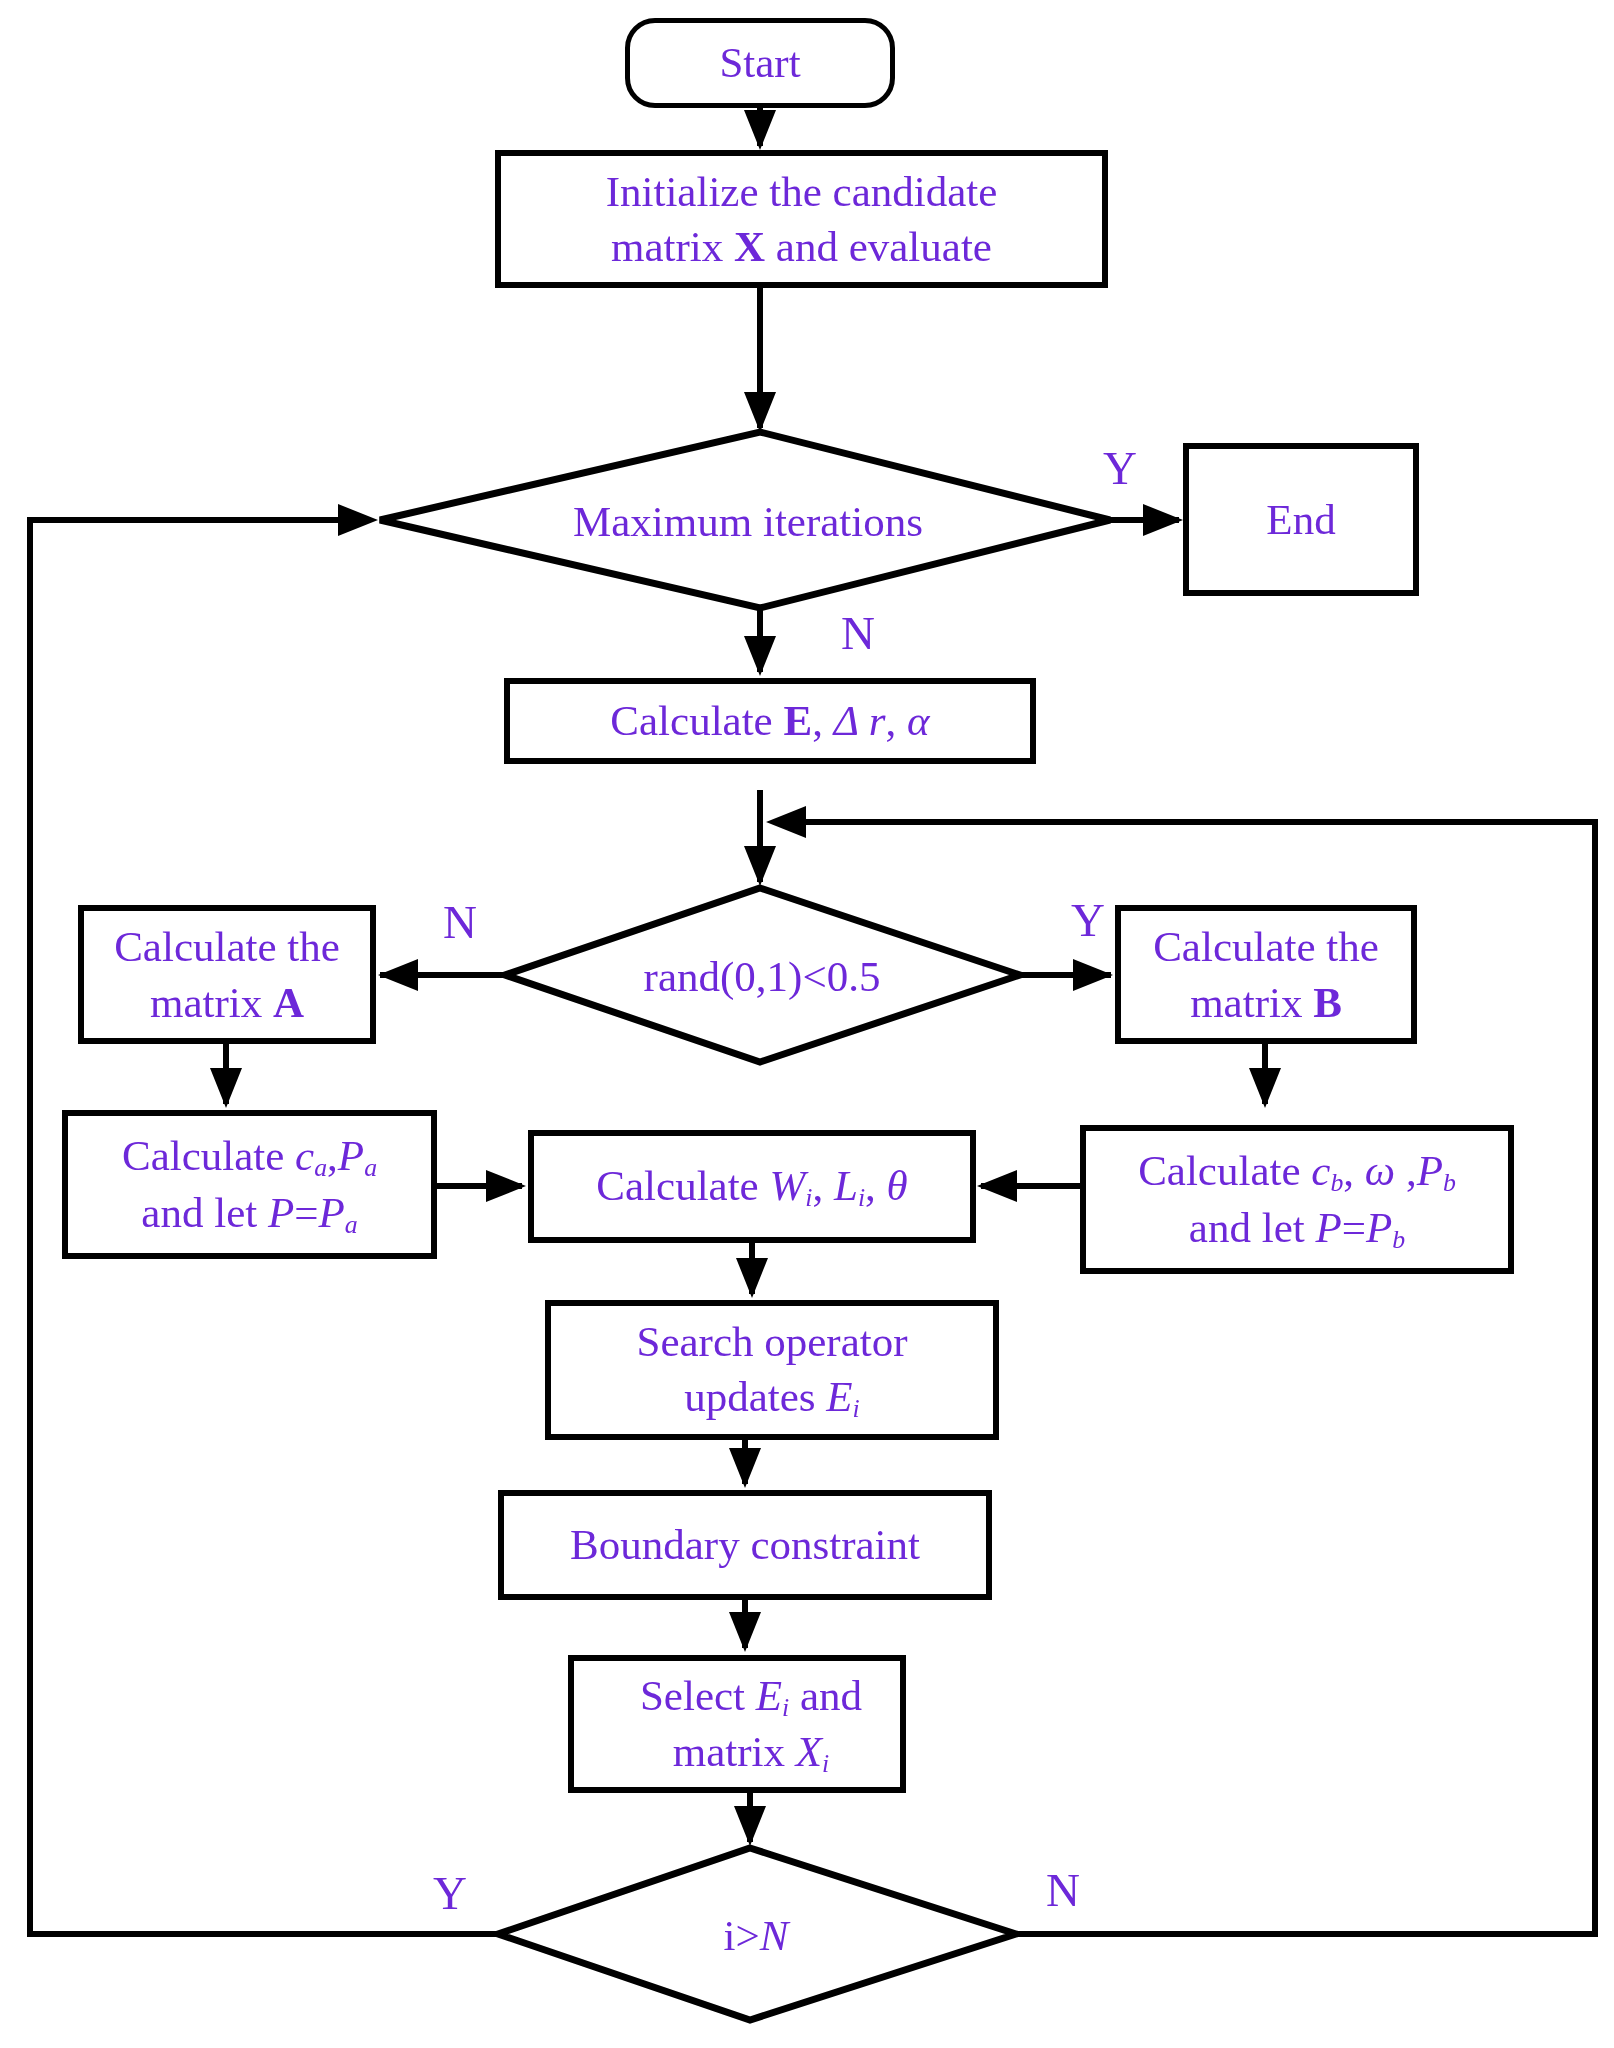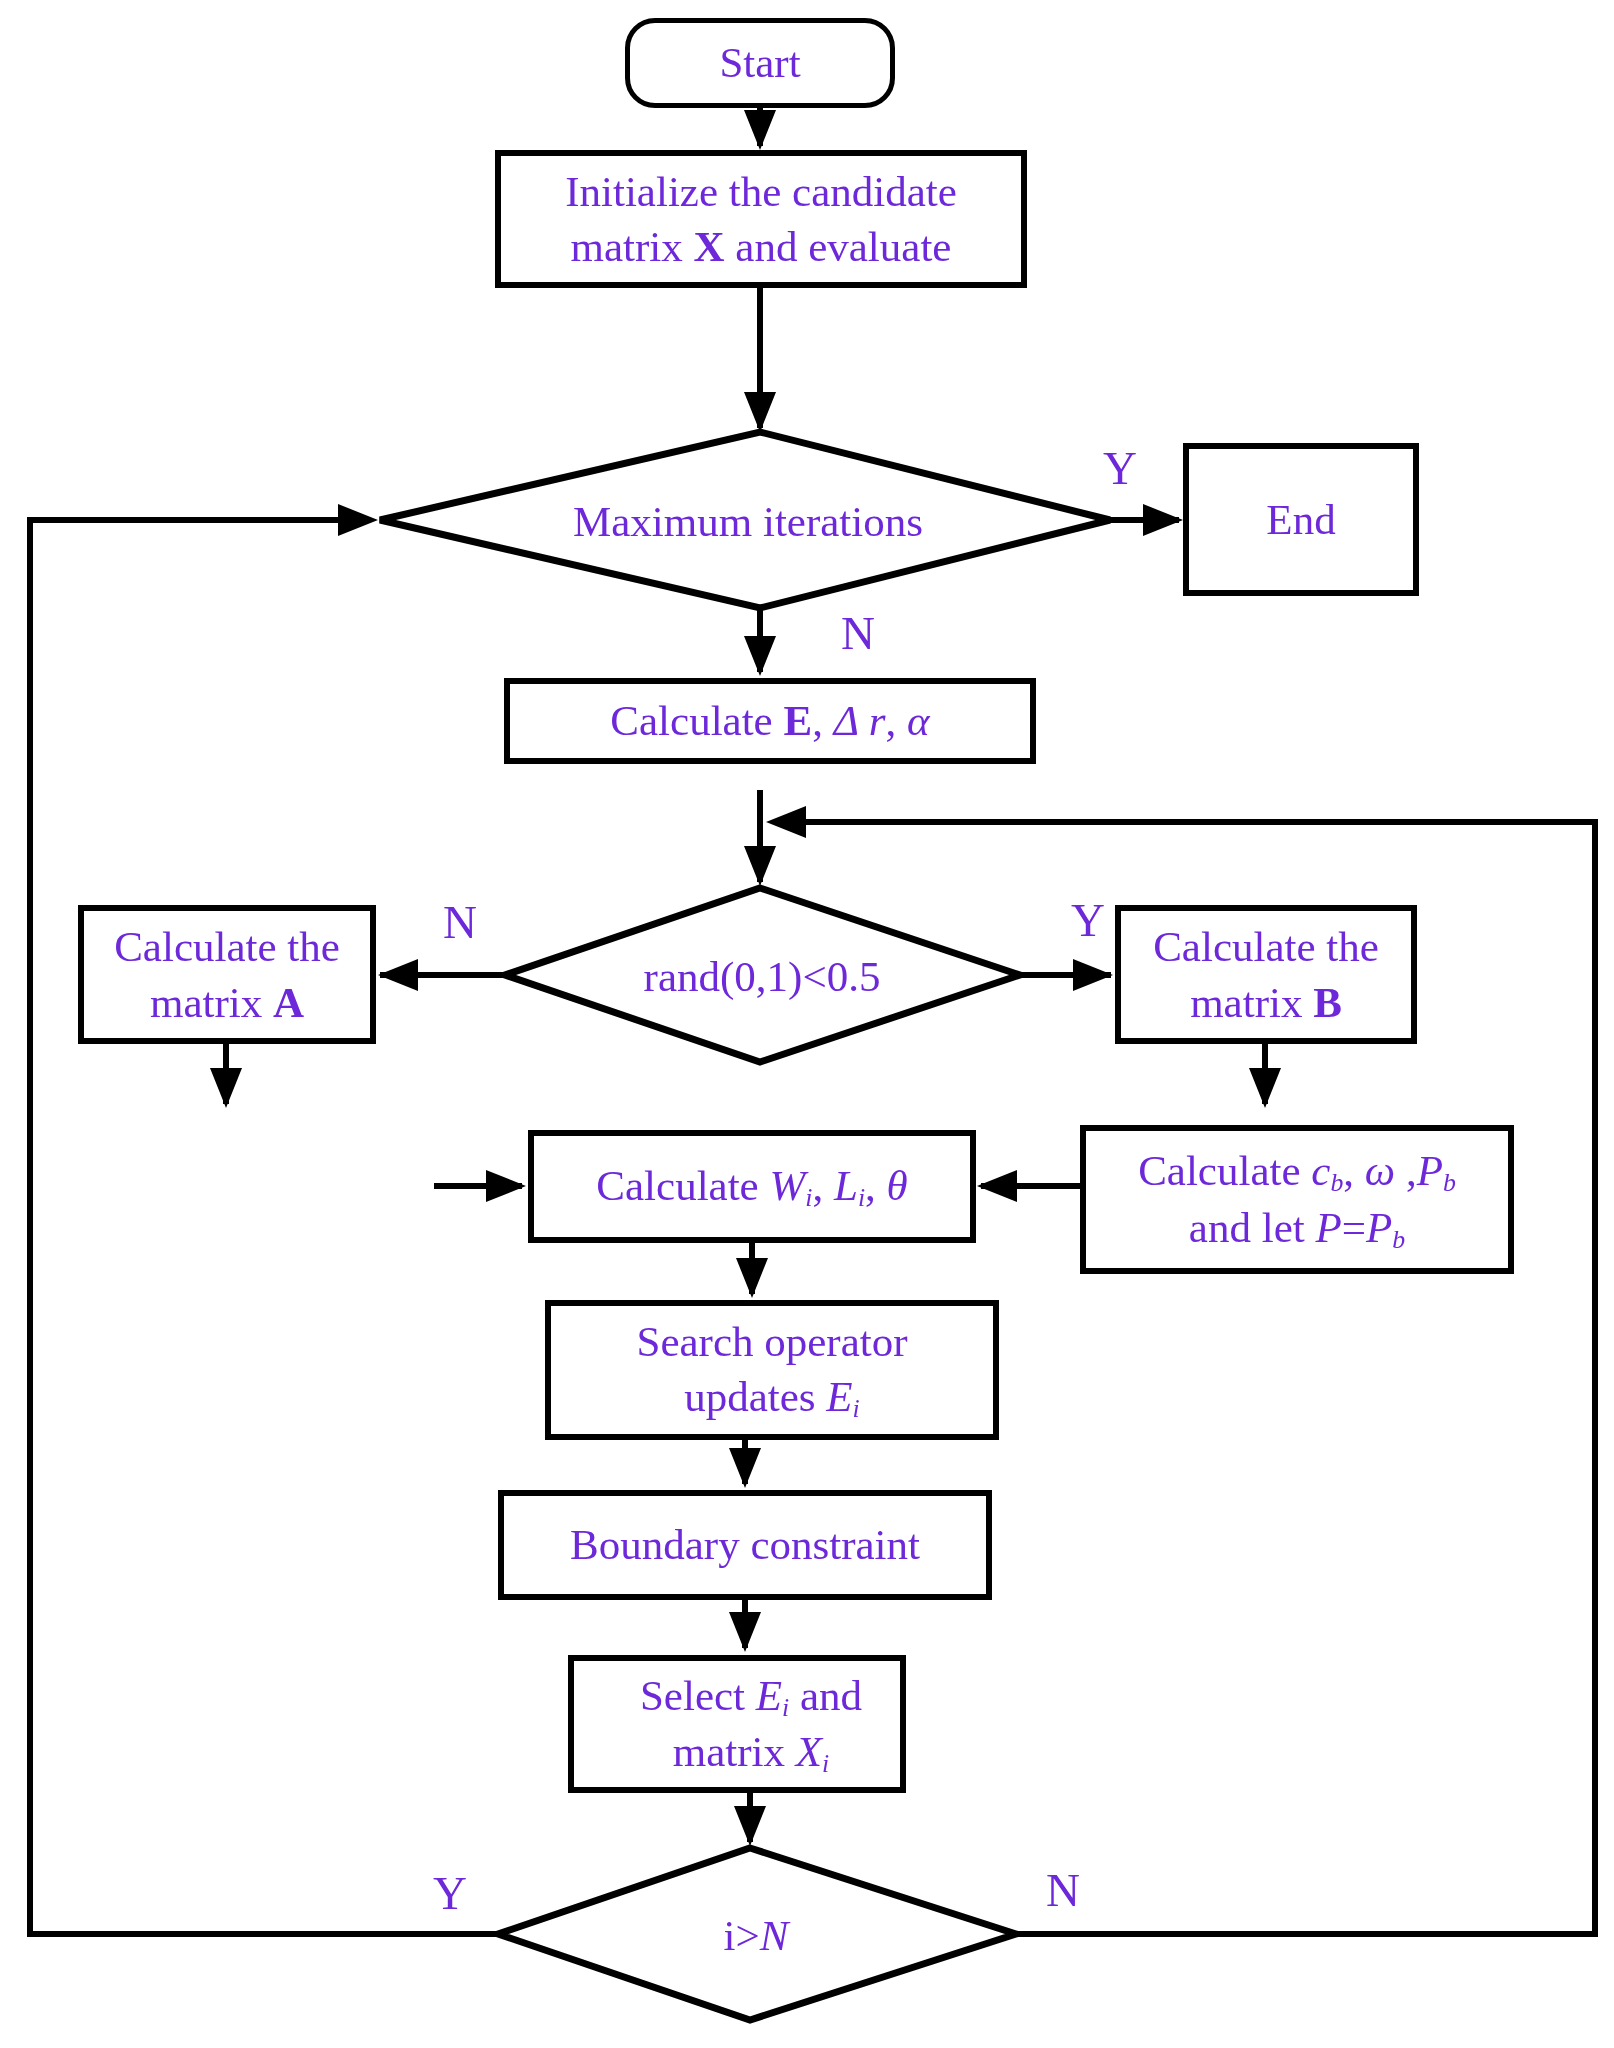--- a/index.html
+++ b/index.html
@@ -84,21 +84,21 @@
 
     <polygon points="760,432 1110,520 760,608 380,520" fill="#fff" stroke="#000" stroke-width="7"></polygon>
     <polygon points="760,888 1020,975 760,1062 505,975" fill="#fff" stroke="#000" stroke-width="7"></polygon>
     <polygon points="750,1848 1016,1934 750,2020 498,1934" fill="#fff" stroke="#000" stroke-width="7"></polygon>
   </svg>
 
   <div class="box rounded" style="left:625px;top:18px;width:270px;height:90px;">
     <span>Start</span>
   </div>
 
-  <div class="box" style="left:495px;top:150px;width:532px;height:138px;text-align:right;">
+  <div class="box" style="left:495px;top:150px;width:613px;height:138px;text-align:right;">
     <span class="ln">Initialize the candidate</span>
     <span class="ln"><span>matrix </span><span class="bd">X</span><span> and evaluate</span></span>
   </div>
 
   <div class="dlabel" style="left:748px;top:521px;">Maximum iterations</div>
 
   <div class="box" style="left:1183px;top:443px;width:236px;height:153px;">
     <span>End</span>
   </div>
 
@@ -111,20 +111,24 @@
   <div class="box" style="left:78px;top:905px;width:298px;height:139px;">
     <span class="ln">Calculate the</span>
     <span class="ln"><span>matrix </span><span class="bd">A</span></span>
   </div>
 
   <div class="box" style="left:1115px;top:905px;width:302px;height:139px;">
     <span class="ln">Calculate the</span>
     <span class="ln"><span>matrix </span><span class="bd">B</span></span>
   </div>
 
+  <div class="box" style="left:62px;top:1110px;width:375px;height:149px;">
+    <span class="ln"><span>Calculate </span><span class="it">c</span><span class="sb">a</span><span>,</span><span class="it">P</span><span class="sb">a</span></span>
+    <span class="ln"><span>and let </span><span class="it">P</span><span>=</span><span class="it">P</span><span class="sb">a</span></span>
+  </div>
 
   <div class="box" style="left:1080px;top:1110px;width:434px;height:149px;margin-top:15px;">
     <span class="ln"><span>Calculate </span><span class="it">c</span><span class="sb">b</span><span>, </span><span class="it">ω</span><span> ,</span><span class="it">P</span><span class="sb">b</span></span>
     <span class="ln"><span>and let </span><span class="it">P</span><span>=</span><span class="it">P</span><span class="sb">b</span></span>
   </div>
 
   <div class="box" style="left:528px;top:1130px;width:448px;height:113px;">
     <span><span>Calculate </span><span class="it">W</span><span class="sb">i</span><span>, </span><span class="it">L</span><span class="sb">i</span><span>,  </span><span class="it">θ</span></span>
   </div>
 

